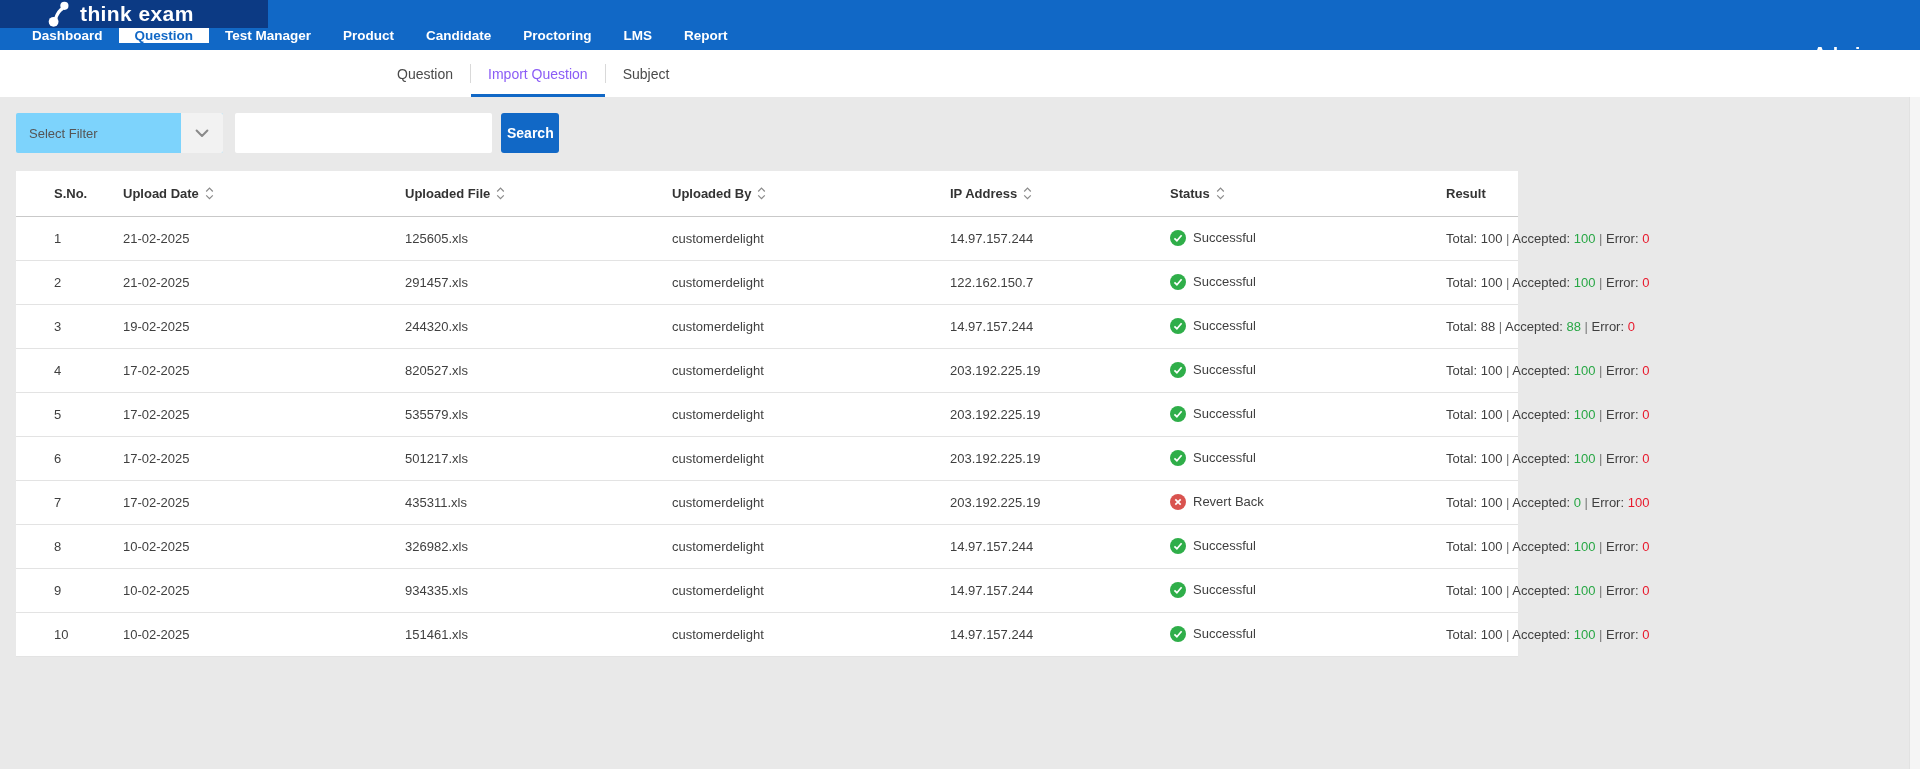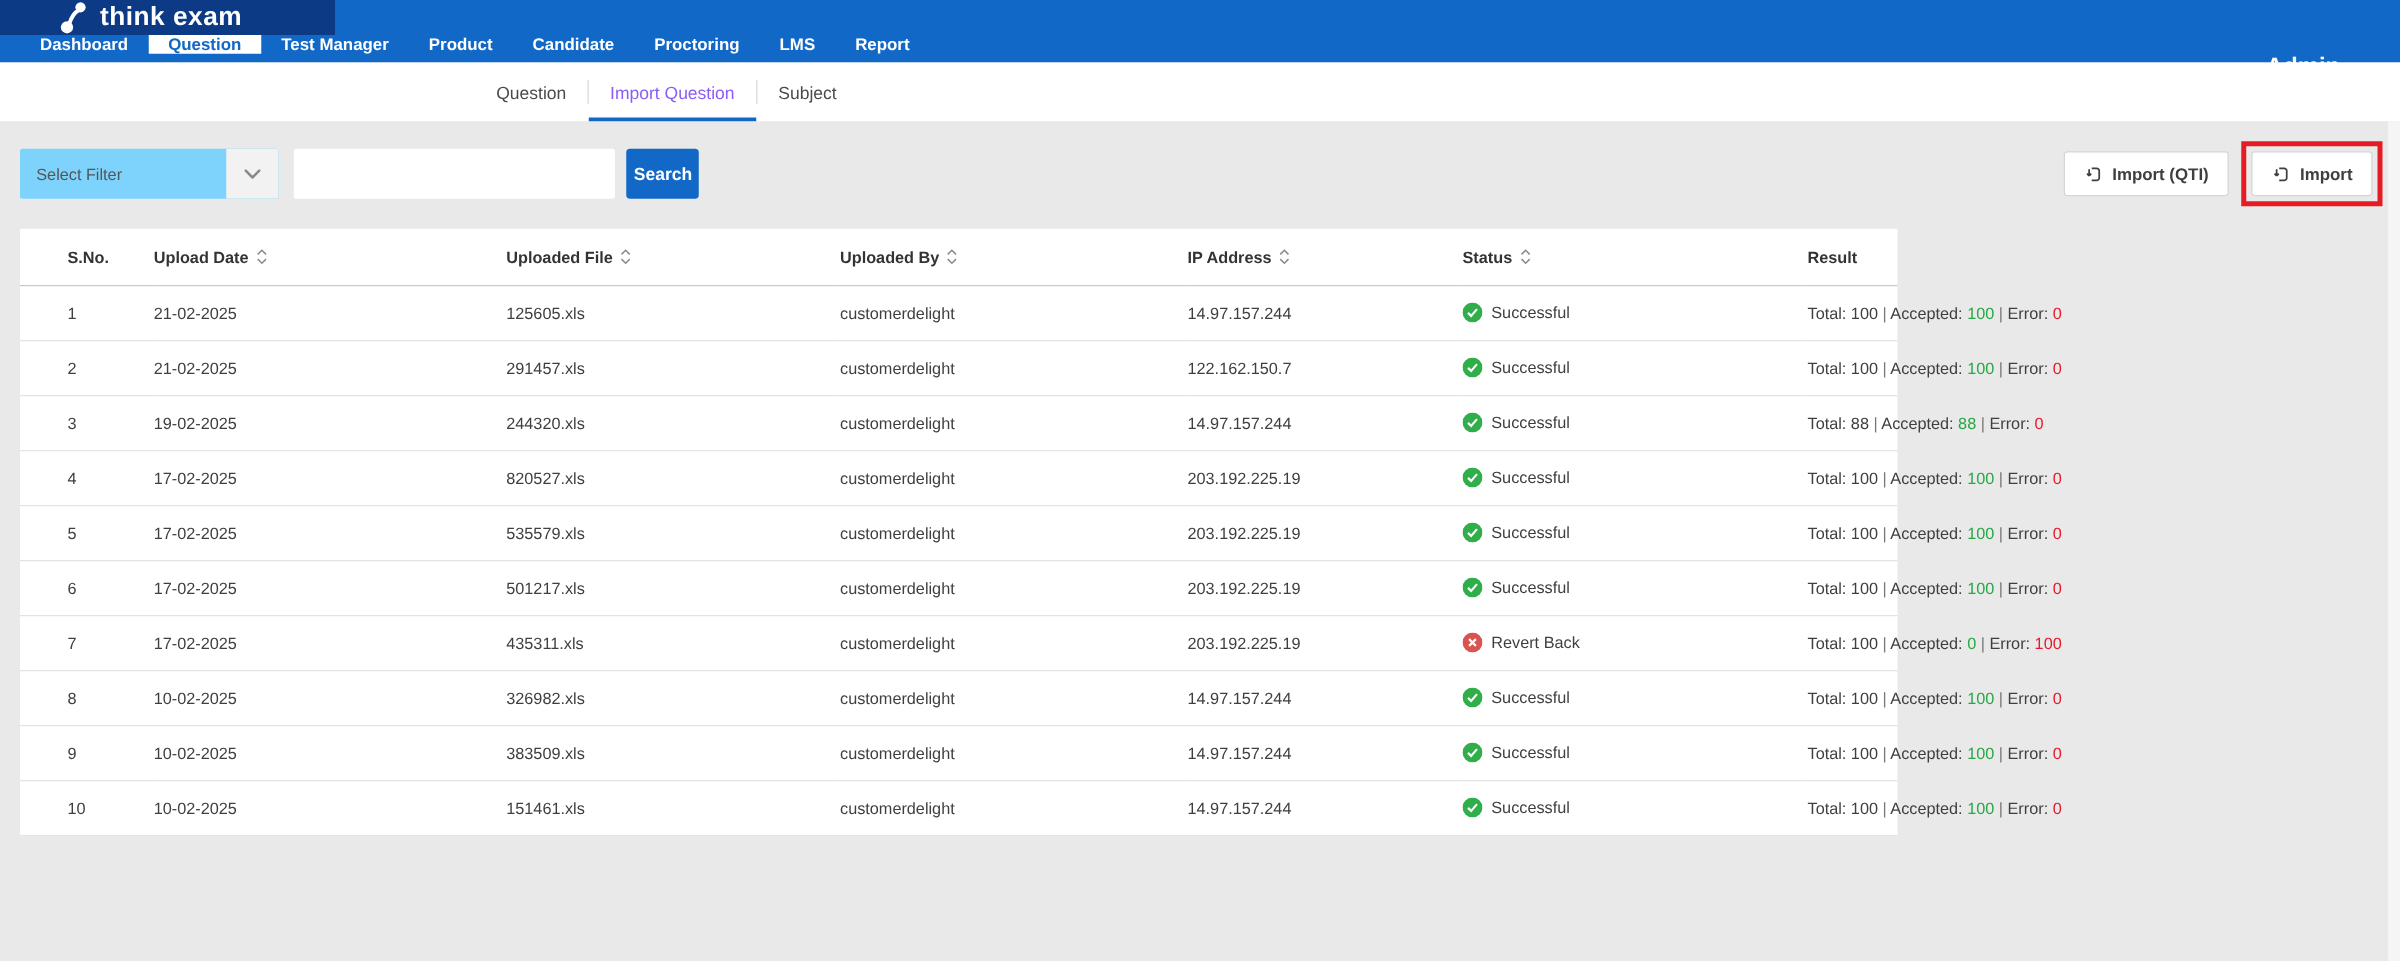--- a/index.html
+++ b/index.html
@@ -89,38 +89,20 @@
   <div class="select">
     <span class="select-label">Select Filter</span>
     <span class="select-caret">
       <svg width="14" height="9" viewBox="0 0 14 9">
           <path d="M1.6 1.5 7 7 12.4 1.5" stroke="#8a8a8a" stroke-width="2" fill="none" stroke-linecap="round" stroke-linejoin="round"></path>
         </svg>
     </span>
   </div>
   <input class="search-input" type="text" placeholder="" style="">
   <button class="search-btn">Search</button>
-  <div class="actions">
-    <button class="btn-outline">
-      <svg width="15" height="15" viewBox="0 0 16 16">
-        <path d="M6.8 2.8 H11 a2.2 2.2 0 0 1 2.2 2.2 v6 a2.2 2.2 0 0 1 -2.2 2.2 H6.8" fill="none" stroke="#3f3f3f" stroke-width="1.5"></path>
-        <path d="M4.6 3.6 v5.6 M4.6 9.2 2.8 7.4 M4.6 9.2 6.4 7.4" fill="none" stroke="#3f3f3f" stroke-width="1.5"></path>
-      </svg>
-      <span>Import (QTI)</span>
-    </button>
-    <div class="red-box">
-      <button class="btn-outline">
-        <svg width="15" height="15" viewBox="0 0 16 16">
-          <path d="M6.8 2.8 H11 a2.2 2.2 0 0 1 2.2 2.2 v6 a2.2 2.2 0 0 1 -2.2 2.2 H6.8" fill="none" stroke="#3f3f3f" stroke-width="1.5"></path>
-          <path d="M4.6 3.6 v5.6 M4.6 9.2 2.8 7.4 M4.6 9.2 6.4 7.4" fill="none" stroke="#3f3f3f" stroke-width="1.5"></path>
-        </svg>
-        <span>Import</span>
-      </button>
-    </div>
-  </div>
 </div>
 
 <table>
   <colgroup>
     <col style="width:106px">
       <col style="width:282px">
       <col style="width:267px">
     <col style="width:278px">
       <col style="width:220px">
       <col style="width:276px">
@@ -245,21 +227,21 @@
         <td>14.97.157.244</td>
         <td><svg class="st-ic" width="16" height="16" viewBox="0 0 16 16">
             <circle cx="8" cy="8" r="8" fill="#2fae49"></circle>
             <path d="M4.4 8.3 6.9 10.7 11.6 5.3" fill="none" stroke="#fff" stroke-width="1.7"></path>
           </svg><span>Successful</span></td>
         <td><span>Total: 100</span><span class="sep"> | </span><span>Accepted: </span><span class="green">100</span><span class="sep"> | </span><span>Error: </span><span class="red">0</span></td>
       </tr>
       <tr>
         <td>9</td>
         <td>10-02-2025</td>
-        <td>383509.xls</td>
+        <td>934335.xls</td>
         <td>customerdelight</td>
         <td>14.97.157.244</td>
         <td><svg class="st-ic" width="16" height="16" viewBox="0 0 16 16">
             <circle cx="8" cy="8" r="8" fill="#2fae49"></circle>
             <path d="M4.4 8.3 6.9 10.7 11.6 5.3" fill="none" stroke="#fff" stroke-width="1.7"></path>
           </svg><span>Successful</span></td>
         <td><span>Total: 100</span><span class="sep"> | </span><span>Accepted: </span><span class="green">100</span><span class="sep"> | </span><span>Error: </span><span class="red">0</span></td>
       </tr>
       <tr>
         <td>10</td>

